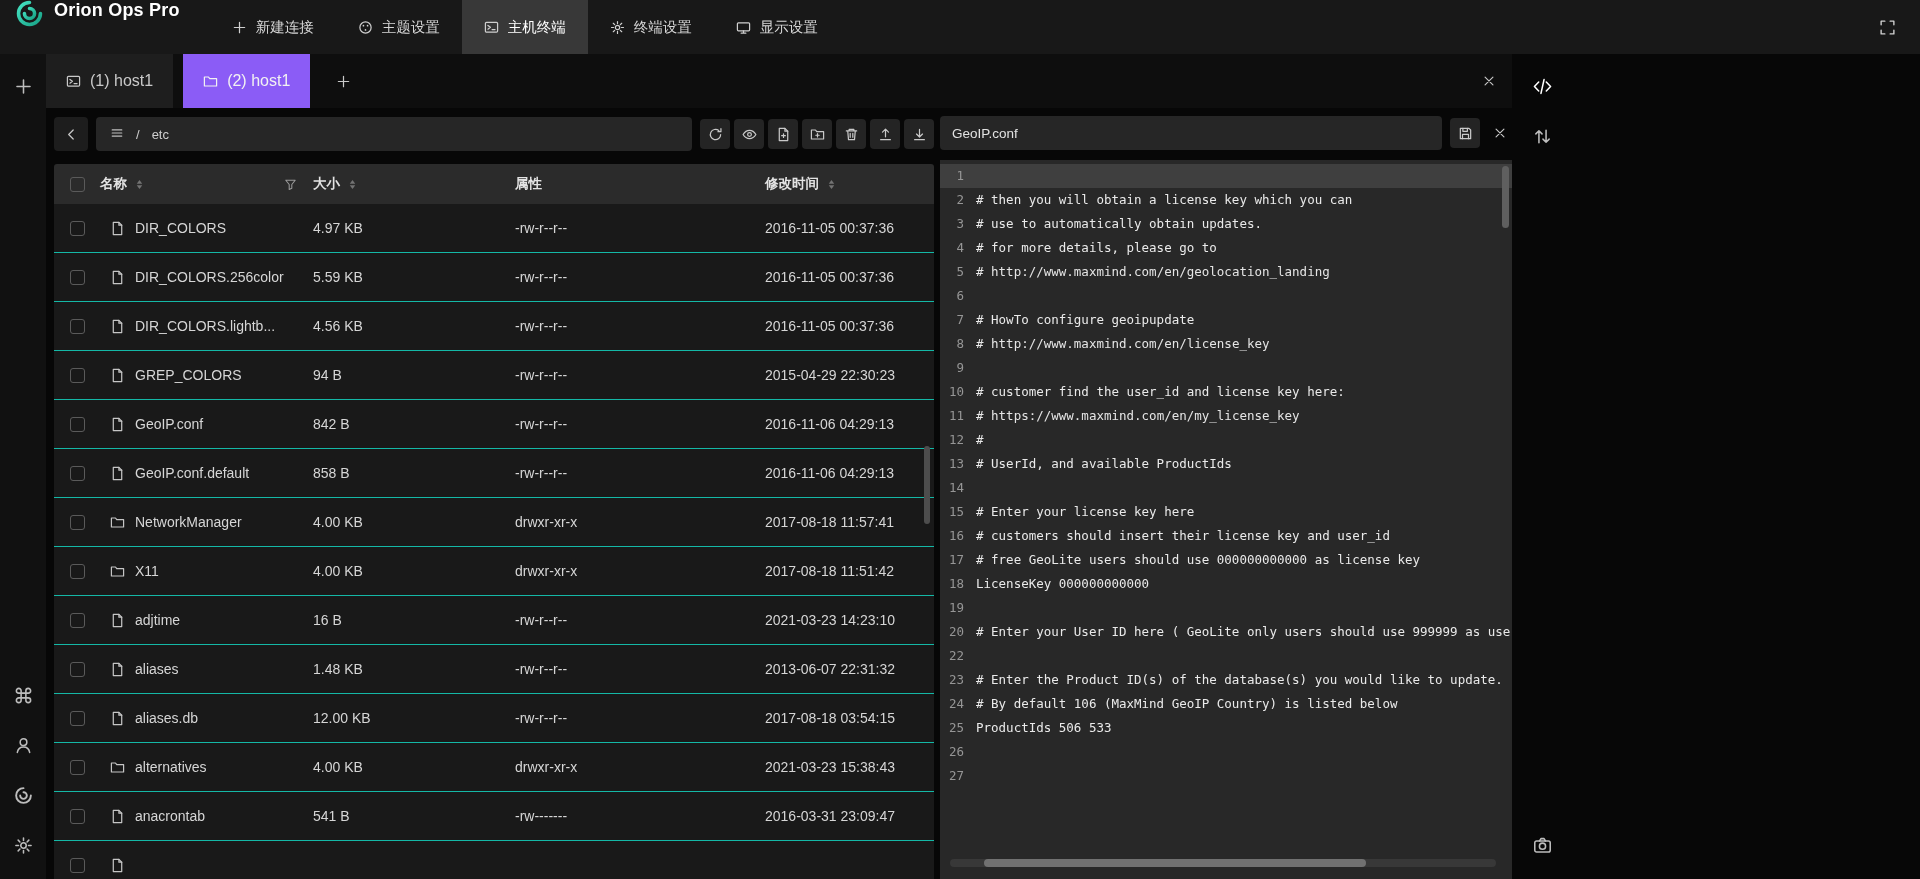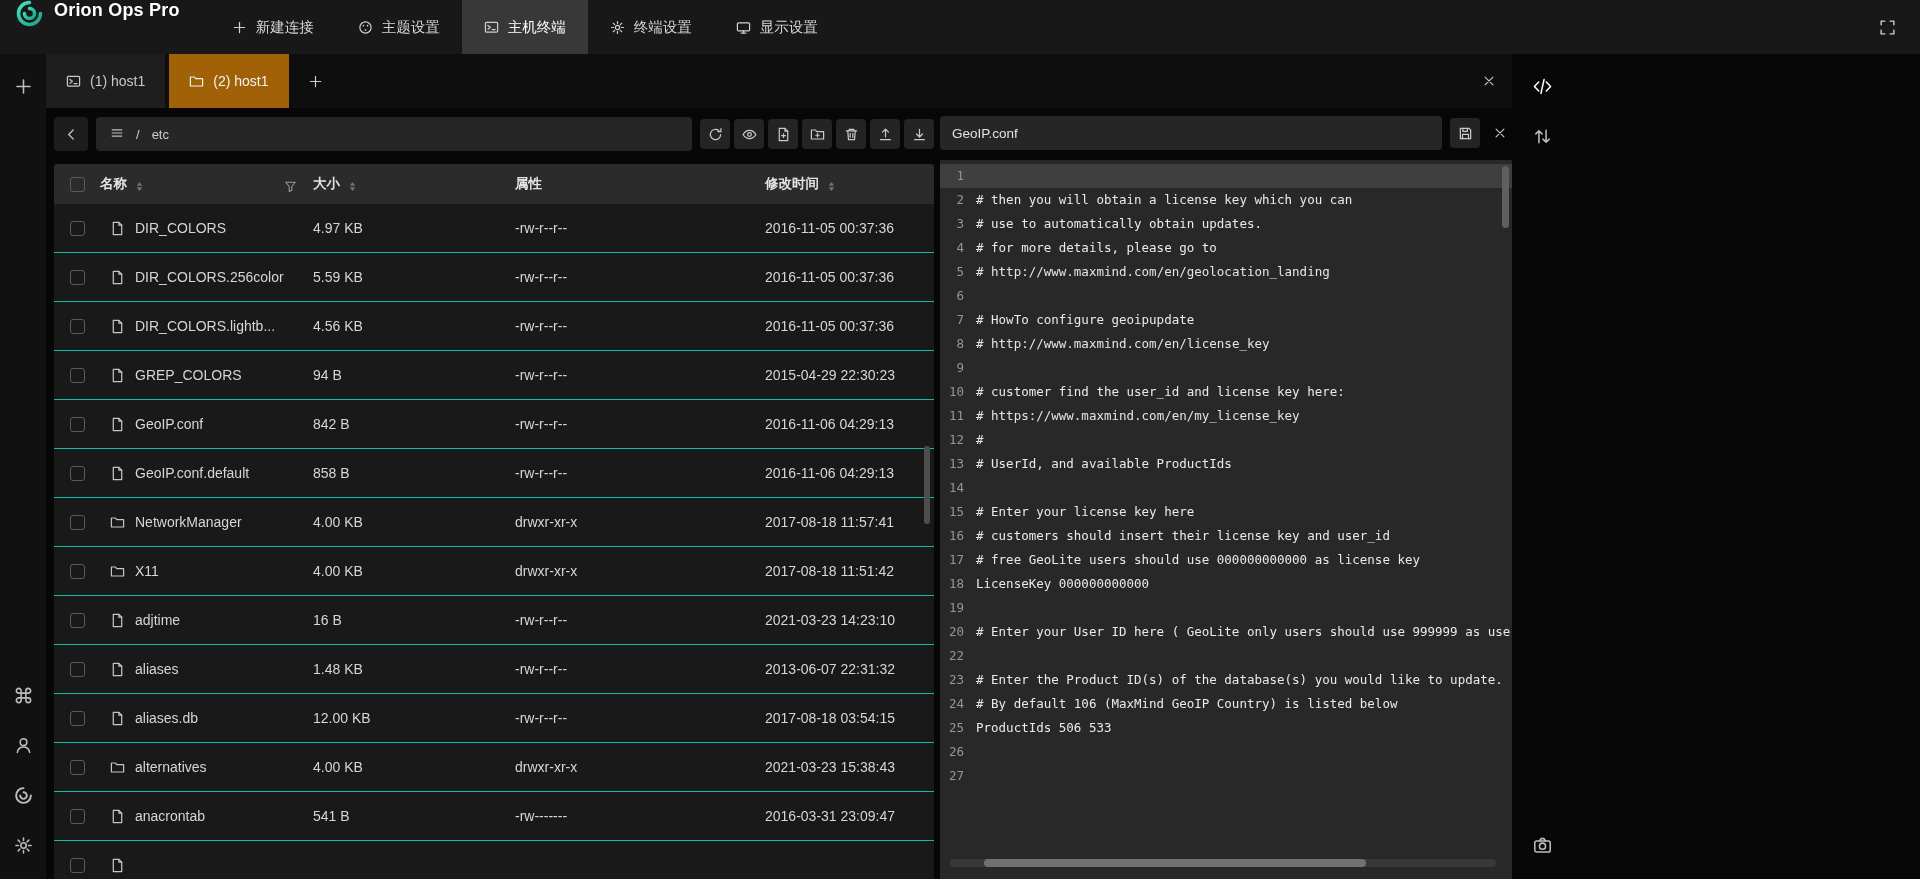--- a/index.html
+++ b/index.html
@@ -32,45 +32,45 @@
   .rail-top{display:flex;flex-direction:column;align-items:center;gap:14px;padding-top:14px}
   .rail-bottom{margin-top:auto;display:flex;flex-direction:column;align-items:center;gap:14px;padding-bottom:16px}
   .rail-btn{width:40px;height:36px;display:flex;align-items:center;justify-content:center;
             color:#bdbdbd;font-size:19px}
   .rail-btn.active{color:#ffffff}
 
   
   .tabbar{position:absolute;left:46px;top:54px;width:1466px;height:54px;background:#0e0e0e;
           display:flex;align-items:stretch}
   .tabs{display:flex}
-  .tab{display:flex;align-items:center;gap:9px;padding:0 20px;min-width:112px;margin-right:4px;
-       background:#1e1e1e;color:#c9c9c9;font-size:14px;white-space:nowrap;cursor:pointer}
+  .tab{display:flex;align-items:center;gap:9px;padding:0 20px;min-width:112px;margin-right:10px;
+       background:#1e1e1e;color:#c9c9c9;font-size:16px;white-space:nowrap;cursor:pointer}
   .tab .ic{font-size:15px}
-  .tab.active{background:#a16207;color:#f2f2f2}
+  .tab.active{background:#8b5cf6;color:#f2f2f2}
   .tab-add{width:46px;display:flex;align-items:center;justify-content:center;color:#c9c9c9;font-size:15px}
   .tab-close{margin-left:auto;width:46px;display:flex;align-items:center;justify-content:center;
              color:#c9c9c9;font-size:14px}
 
   
   .file-panel{position:absolute;left:54px;top:116px;width:880px;height:763px;overflow:hidden}
   .fm-toolbar{display:flex;align-items:center;gap:8px;height:36px}
   .tb-square{width:30px;height:30px;border-radius:4px;background:#242424;display:flex;
              align-items:center;justify-content:center;color:#c9c9c9;font-size:15px;flex:none}
   .back-btn{width:34px;height:34px;background:#1d1d1d}
   .breadcrumb{flex:1;height:34px;background:#262626;border-radius:4px;display:flex;align-items:center;
               gap:12px;padding:0 14px;font-size:13px;color:#cfcfcf}
   .breadcrumb .ic{font-size:14px;color:#bdbdbd}
   .bc-seg{cursor:pointer}
   .fm-actions{display:flex;gap:4px}
 
   .file-table{margin-top:12px}
   .ft-header,.ft-row{display:grid;grid-template-columns:46px 213px 202px 250px 1fr;align-items:center}
   .ft-header{height:40px;background:#2b2b2b;border-radius:3px 3px 0 0;font-size:13.5px;
              font-weight:600;color:#e3e3e3}
-  .th{display:flex;align-items:flex-end;gap:6px}
+  .th{display:flex;align-items:center;gap:6px}
   .th .sorter{display:inline-flex;font-size:13px;cursor:pointer}
   .col-name .filter{margin-left:auto;margin-right:16px;display:inline-flex;font-size:13px;color:#9a9a9a;cursor:pointer}
   .col-check{display:flex;justify-content:center}
   .checkbox{width:15px;height:15px;border:1.4px solid #5a5a5a;border-radius:3px;flex:none;cursor:pointer}
   .ft-row{height:49px;background:#191919;border-bottom:1px solid #14b8a6;font-size:14px;color:#d6d6d6;cursor:pointer}
   .cell-name{display:flex;align-items:center;gap:10px;padding-left:10px;overflow:hidden;white-space:nowrap}
   .cell-name .ic{font-size:15px;color:#c6c6c6;flex:none}
   .cell{font-size:14px;white-space:nowrap;overflow:hidden}
   .fm-vscroll{position:absolute;right:4px;top:330px;width:6px;height:78px;background:#4d4d4d;border-radius:3px;cursor:pointer}
 

